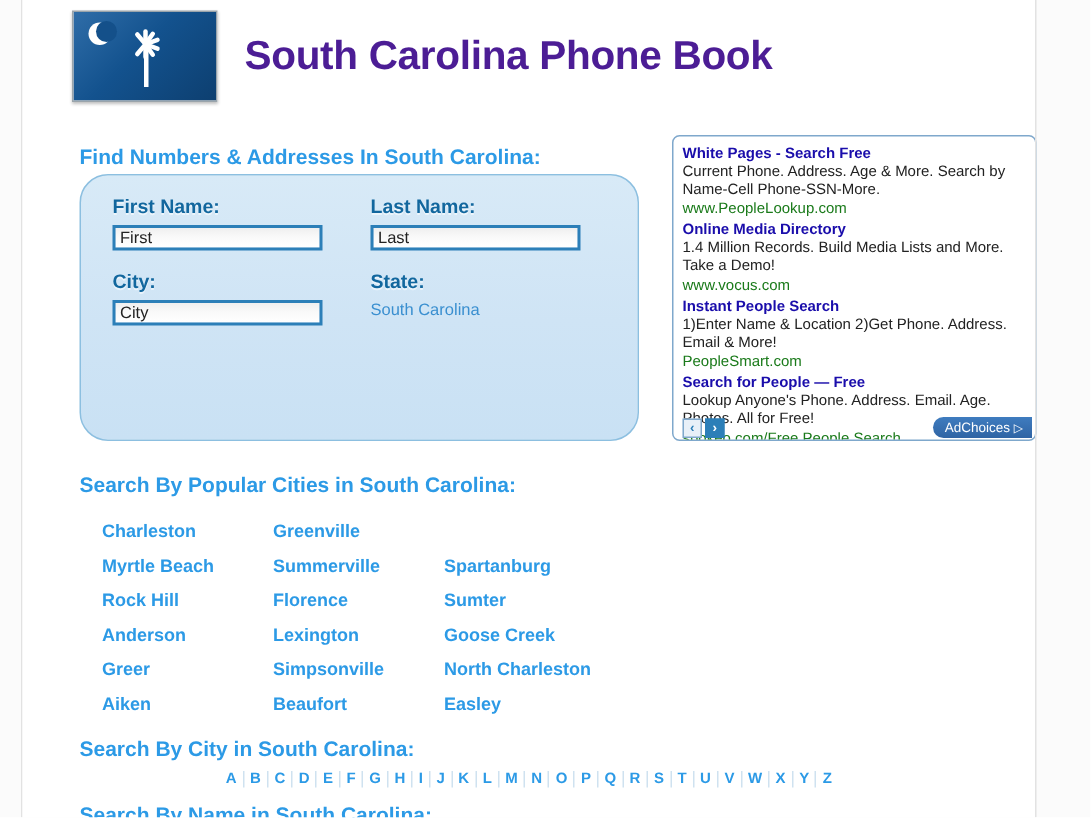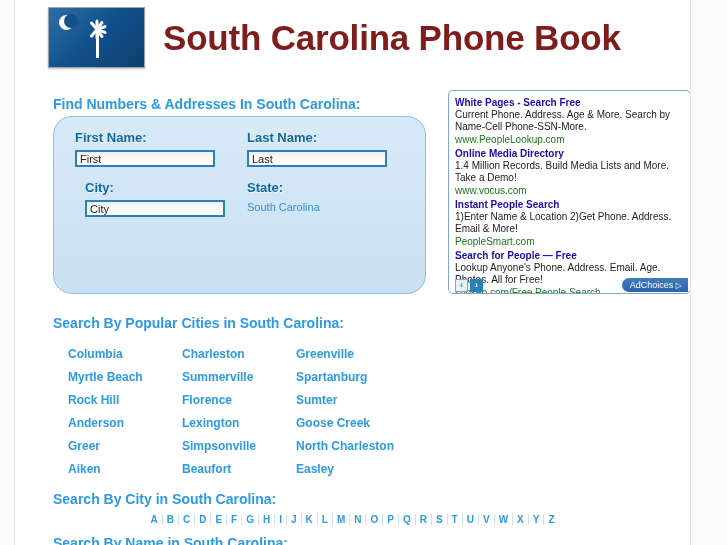--- a/index.html
+++ b/index.html
@@ -115,23 +115,23 @@
   .flag .palm-fronds span:nth-child(2){ transform: rotate(-55deg); }
   .flag .palm-fronds span:nth-child(3){ transform: rotate(-20deg); }
   .flag .palm-fronds span:nth-child(4){ transform: rotate(20deg); }
   .flag .palm-fronds span:nth-child(5){ transform: rotate(55deg); }
   .flag .palm-fronds span:nth-child(6){ transform: rotate(90deg); }
   .flag .palm-fronds span:nth-child(7){ transform: rotate(130deg); }
   .flag .palm-fronds span:nth-child(8){ transform: rotate(-130deg); }
 
   .site-title {
     margin-left: 18px;
-    font-size: 35px;
-    font-weight: bold;
-    color: #7f1d1d;
+    font-size: 27px;
+    font-weight: bold;
+    color: #4c1d95;
     letter-spacing: -0.2px;
     white-space: nowrap;
   }
 
   
   .section-heading {
     position: absolute;
     font-size: 14px;
     font-weight: bold;
     color: #2c9ae6;
@@ -156,21 +156,21 @@
   }
   .form-grid {
     position: relative;
     padding: 13px 0 0 21px;
   }
   .field {
     position: absolute;
   }
   .field-first { left: 21px;  top: 13px; }
   .field-last  { left: 193px; top: 13px; }
-  .field-city  { left: 31px;  top: 63px; }
+  .field-city  { left: 21px;  top: 63px; }
   .field-state { left: 193px; top: 63px; }
 
   .field-label {
     font-size: 13px;
     font-weight: bold;
     color: #12679e;
     margin-bottom: 5px;
     text-shadow: 0 1px 0 rgba(255,255,255,0.55);
   }
   .field-input {
@@ -418,21 +418,20 @@
         </div>
         <div class="adchoices">
           <span>AdChoices</span>
           <span class="tri">▷</span>
         </div>
       </div>
     </div>
 
     <div class="city-grid" id="city-grid">
         <div class="city-row">
-          <a class="city-link">Columbia</a>
           <a class="city-link">Charleston</a>
           <a class="city-link">Greenville</a>
         </div>
         <div class="city-row">
           <a class="city-link">Myrtle Beach</a>
           <a class="city-link">Summerville</a>
           <a class="city-link">Spartanburg</a>
         </div>
         <div class="city-row">
           <a class="city-link">Rock Hill</a>

